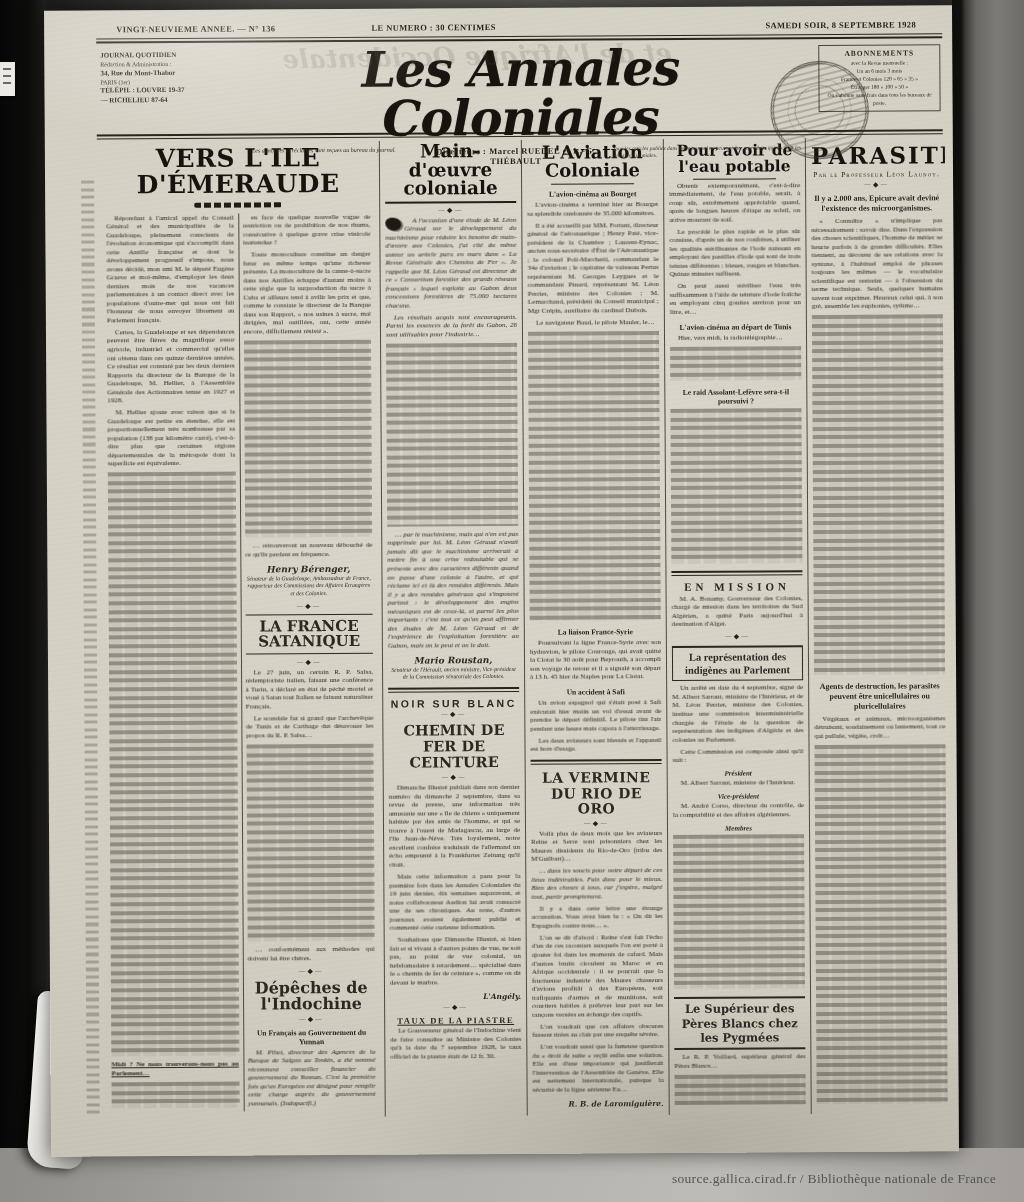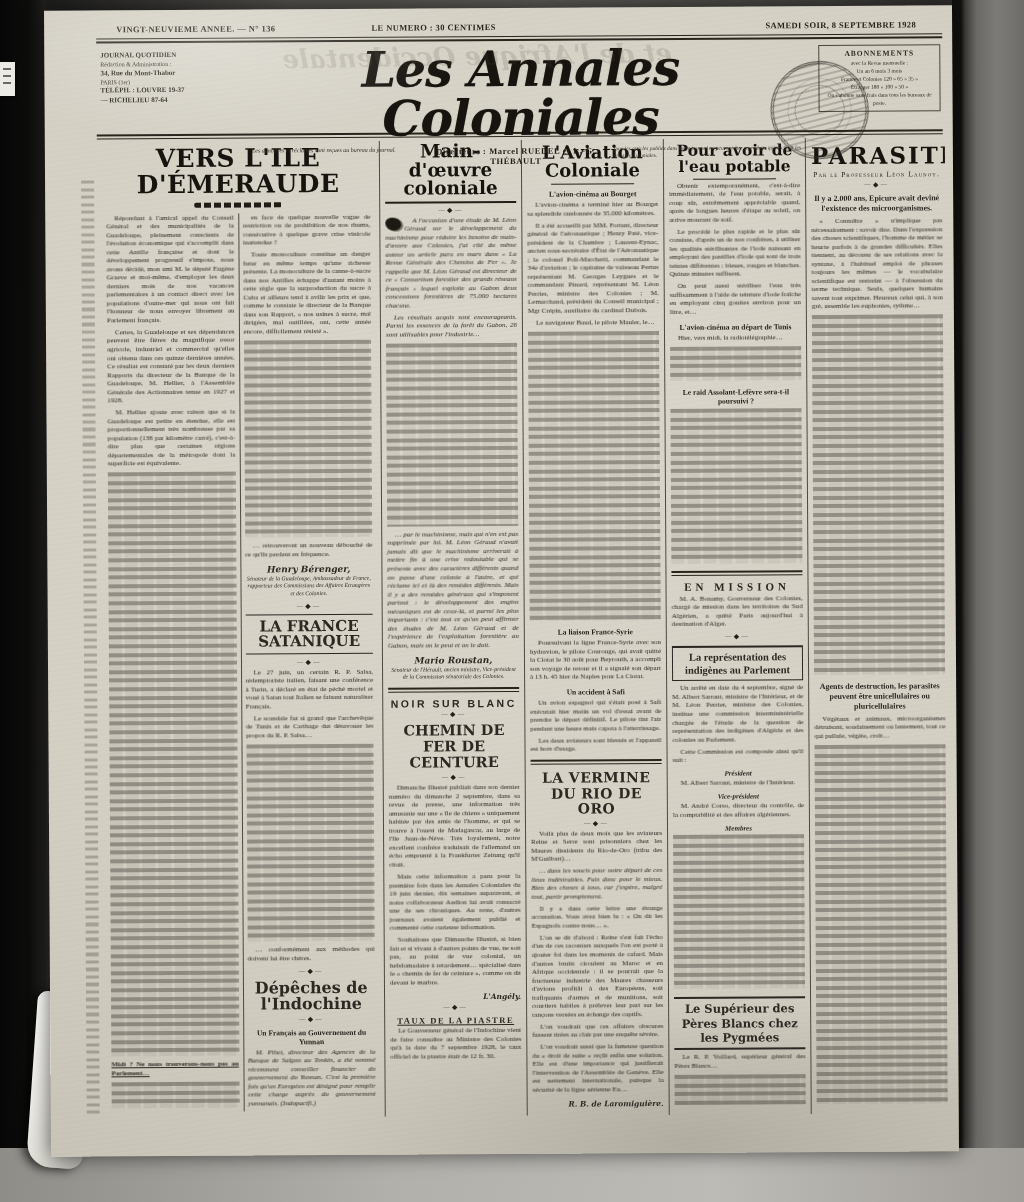--- a/index.html
+++ b/index.html
@@ -307,13 +307,14 @@
         <p class="tx">« Connaître » n'implique pas nécessairement : savoir dire. Dans l'expression des choses scientifiques, l'homme de métier se heurte parfois à de grandes difficultés. Elles tiennent, au décousu de ses relations avec la syntaxe, à l'habituel emploi de phrases toujours les mêmes — le vocabulaire scientifique est restreint — à l'obsession du terme technique. Seuls, quelques humains savent tout exprimer. Heureux celui qui, à son gré, assemble les euphonies, rythme…</p>
         <div class="fx" style="min-height:150px"></div>
         <div class="deck">Agents de destruction, les parasites peuvent être unicellulaires ou pluricellulaires</div>
         <p class="tx">Végétaux et animaux, microorganismes détruisant, soudainement ou lentement, tout ce qui pullule, végète, croît…</p>
         <div class="fx" style="min-height:170px"></div>
       </section>
 
     </div>
   </div>
 
+  <div class="footer-src">source.gallica.cirad.fr / Bibliothèque nationale de France</div>
 </div>
 
 </body></html>

